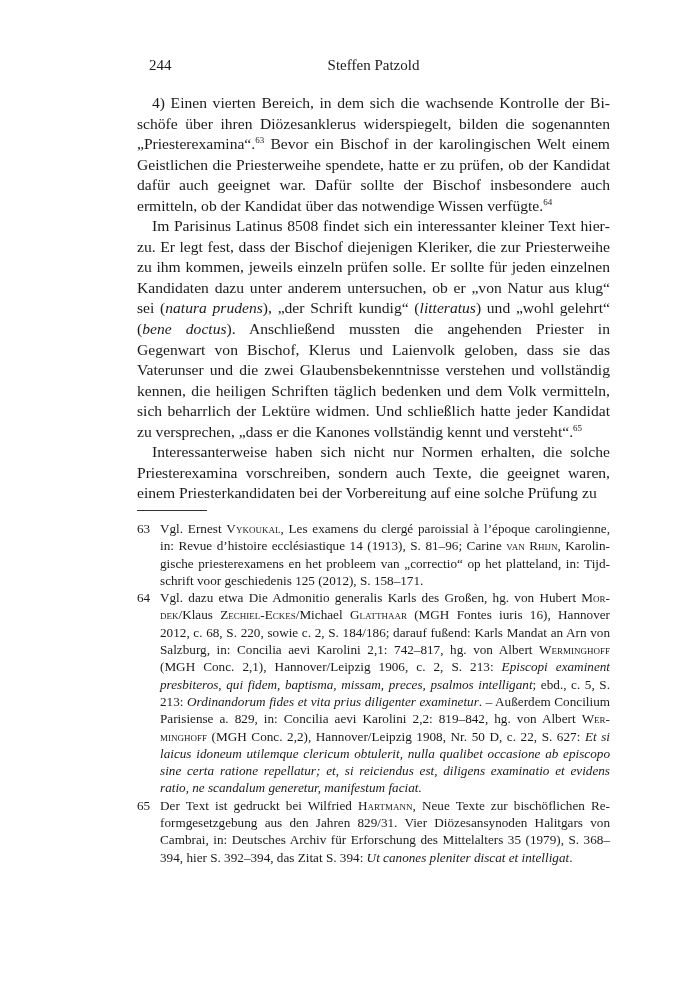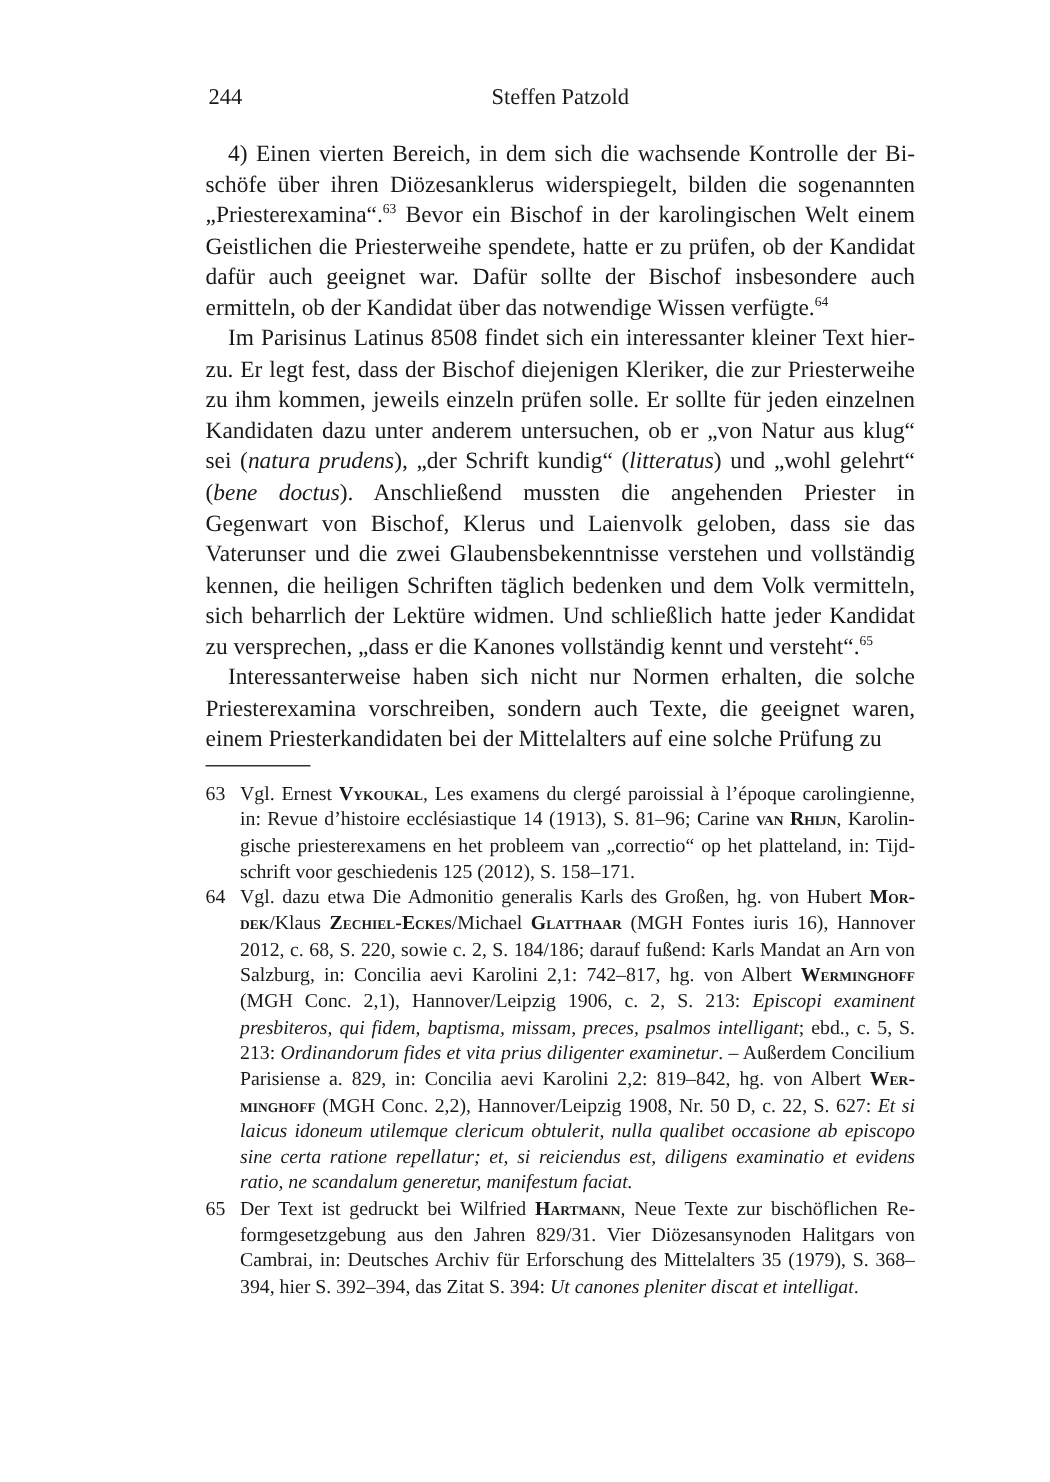--- a/index.html
+++ b/index.html
@@ -1,46 +1,46 @@
 <!DOCTYPE html>
 <html><head>
 <meta charset="utf-8">
 <style>
   html, body { margin: 0; padding: 0; background: #ffffff; }
   body { width: 700px; height: 988px; position: relative; overflow: hidden;
          font-family: "Liberation Serif", "DejaVu Serif", serif; color: #1a1a1a; }
   .header { position: absolute; top: 57px; left: 137px; width: 473px; height: 22px;
             font-size: 15px; }
-  .page-number { position: absolute; left: 2px; top: 0; }
+  .page-number { position: absolute; left: 12px; top: 0; }
   .running-head { position: absolute; left: 0; right: 0; text-align: center; top: 0; }
   .body-text { position: absolute; top: 93px; left: 137px; width: 473px;
                font-size: 15.6px; line-height: 20.55px; text-align: justify; hyphens: manual; }
   .body-text p { margin: 0; text-indent: 15px; }
   sup { font-size: 9px; vertical-align: 0; position: relative; top: -6px; line-height: 0; }
-  .sc { font-variant: small-caps; font-weight: bold; }
+  .sc { font-variant: small-caps; }
   .rule { position: absolute; top: 510px; left: 137px; width: 70px; height: 0;
           border-top: 1px solid #333; }
   .footnotes { position: absolute; top: 520px; left: 137px; width: 473px;
                font-size: 13.2px; line-height: 17.3px; }
   .fn { position: relative; padding-left: 23px; text-align: justify; margin: 0; }
   .fn-num { position: absolute; left: 0; top: 0; }
   i { }
 </style>
 </head>
 <body>
 
 <div class="header">
   <span class="page-number">244</span>
   <span class="running-head">Steffen Patzold</span>
 </div>
 
 <div class="body-text" id="body-text">
     <p><span>4) Einen vierten Bereich, in dem sich die wachsende Kontrolle der Bi­schöfe über ihren Diözesanklerus widerspiegelt, bilden die sogenannten „Priesterexamina“.</span><sup>63</sup><span> Bevor ein Bischof in der karolingischen Welt einem Geistlichen die Priesterweihe spendete, hatte er zu prüfen, ob der Kandidat dafür auch geeignet war. Dafür sollte der Bischof insbesondere auch ermitteln, ob der Kandidat über das notwendige Wissen verfügte.</span><sup>64</sup></p>
     <p><span>Im Parisinus Latinus 8508 findet sich ein interessanter kleiner Text hier­zu. Er legt fest, dass der Bischof diejenigen Kleriker, die zur Priesterweihe zu ihm kommen, jeweils einzeln prüfen solle. Er sollte für jeden einzelnen Kandidaten dazu unter anderem untersuchen, ob er „von Natur aus klug“ sei (</span><i>natura prudens</i><span>), „der Schrift kundig“ (</span><i>litteratus</i><span>) und „wohl gelehrt“ (</span><i>bene doctus</i><span>). Anschließend mussten die angehenden Priester in Gegenwart von Bischof, Klerus und Laienvolk geloben, dass sie das Vaterunser und die zwei Glaubensbekenntnisse verstehen und vollständig kennen, die heiligen Schriften täglich bedenken und dem Volk vermitteln, sich beharrlich der Lektüre widmen. Und schließlich hatte jeder Kandidat zu versprechen, „dass er die Kanones vollständig kennt und versteht“.</span><sup>65</sup></p>
-    <p><span>Interessanterweise haben sich nicht nur Normen erhalten, die solche Priesterexamina vorschreiben, sondern auch Texte, die geeignet waren, einem Priesterkandidaten bei der Mittelalters auf eine solche Prüfung zu</span></p>
+    <p><span>Interessanterweise haben sich nicht nur Normen erhalten, die solche Priesterexamina vorschreiben, sondern auch Texte, die geeignet waren, einem Priesterkandidaten bei der Vorbereitung auf eine solche Prüfung zu</span></p>
   </div>
 
 <div class="rule"></div>
 
 <div class="footnotes" id="footnotes">
     <div class="fn"><span class="fn-num">63</span><span>Vgl. Ernest </span><span class="sc">Vykoukal</span><span>, Les examens du clergé paroissial à l’époque carolingienne, in: Revue d’histoire ecclésiastique 14 (1913), S. 81–96; Carine </span><span class="sc">van Rhijn</span><span>, Karolin­gische priesterexamens en het probleem van „correctio“ op het platteland, in: Tijd­schrift voor geschiedenis 125 (2012), S. 158–171.</span></div>
     <div class="fn"><span class="fn-num">64</span><span>Vgl. dazu etwa Die Admonitio generalis Karls des Großen, hg. von Hubert </span><span class="sc">Mor­dek</span><span>/Klaus </span><span class="sc">Zechiel-Eckes</span><span>/Michael </span><span class="sc">Glatthaar</span><span> (MGH Fontes iuris 16), Hanno­ver 2012, c. 68, S. 220, sowie c. 2, S. 184/186; darauf fußend: Karls Mandat an Arn von Salzburg, in: Concilia aevi Karolini 2,1: 742–817, hg. von Albert </span><span class="sc">Werming­hoff</span><span> (MGH Conc. 2,1), Hannover/Leipzig 1906, c. 2, S. 213: </span><i>Episcopi examinent presbiteros, qui fidem, baptisma, missam, preces, psalmos intelligant</i><span>; ebd., c. 5, S. 213: </span><i>Ordinandorum fides et vita prius diligenter examinetur</i><span>. – Außerdem Conci­lium Parisiense a. 829, in: Concilia aevi Karolini 2,2: 819–842, hg. von Albert </span><span class="sc">Wer­minghoff</span><span> (MGH Conc. 2,2), Hannover/Leipzig 1908, Nr. 50 D, c. 22, S. 627: </span><i>Et si laicus idoneum utilemque clericum obtulerit, nulla qualibet occasione ab episcopo sine certa ratione repellatur; et, si reiciendus est, diligens examinatio et evidens ratio, ne scandalum generetur, manifestum faciat.</i></div>
     <div class="fn"><span class="fn-num">65</span><span>Der Text ist gedruckt bei Wilfried </span><span class="sc">Hartmann</span><span>, Neue Texte zur bischöflichen Re­formgesetzgebung aus den Jahren 829/31. Vier Diözesansynoden Halitgars von Cambrai, in: Deutsches Archiv für Erforschung des Mittelalters 35 (1979), S. 368–394, hier S. 392–394, das Zitat S. 394: </span><i>Ut canones pleniter discat et intelligat</i><span>.</span></div>
   </div>
 

